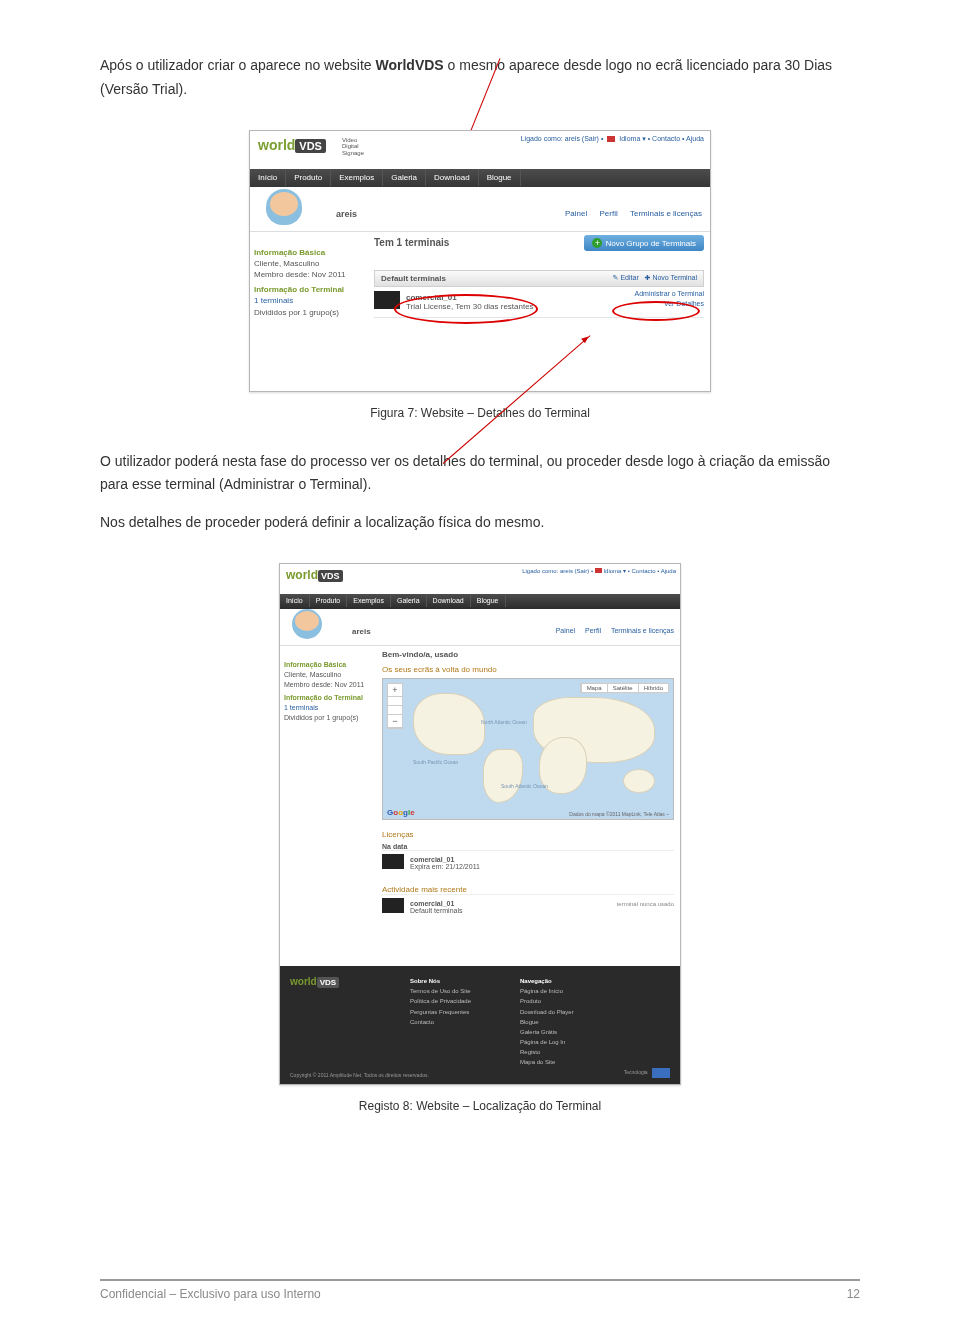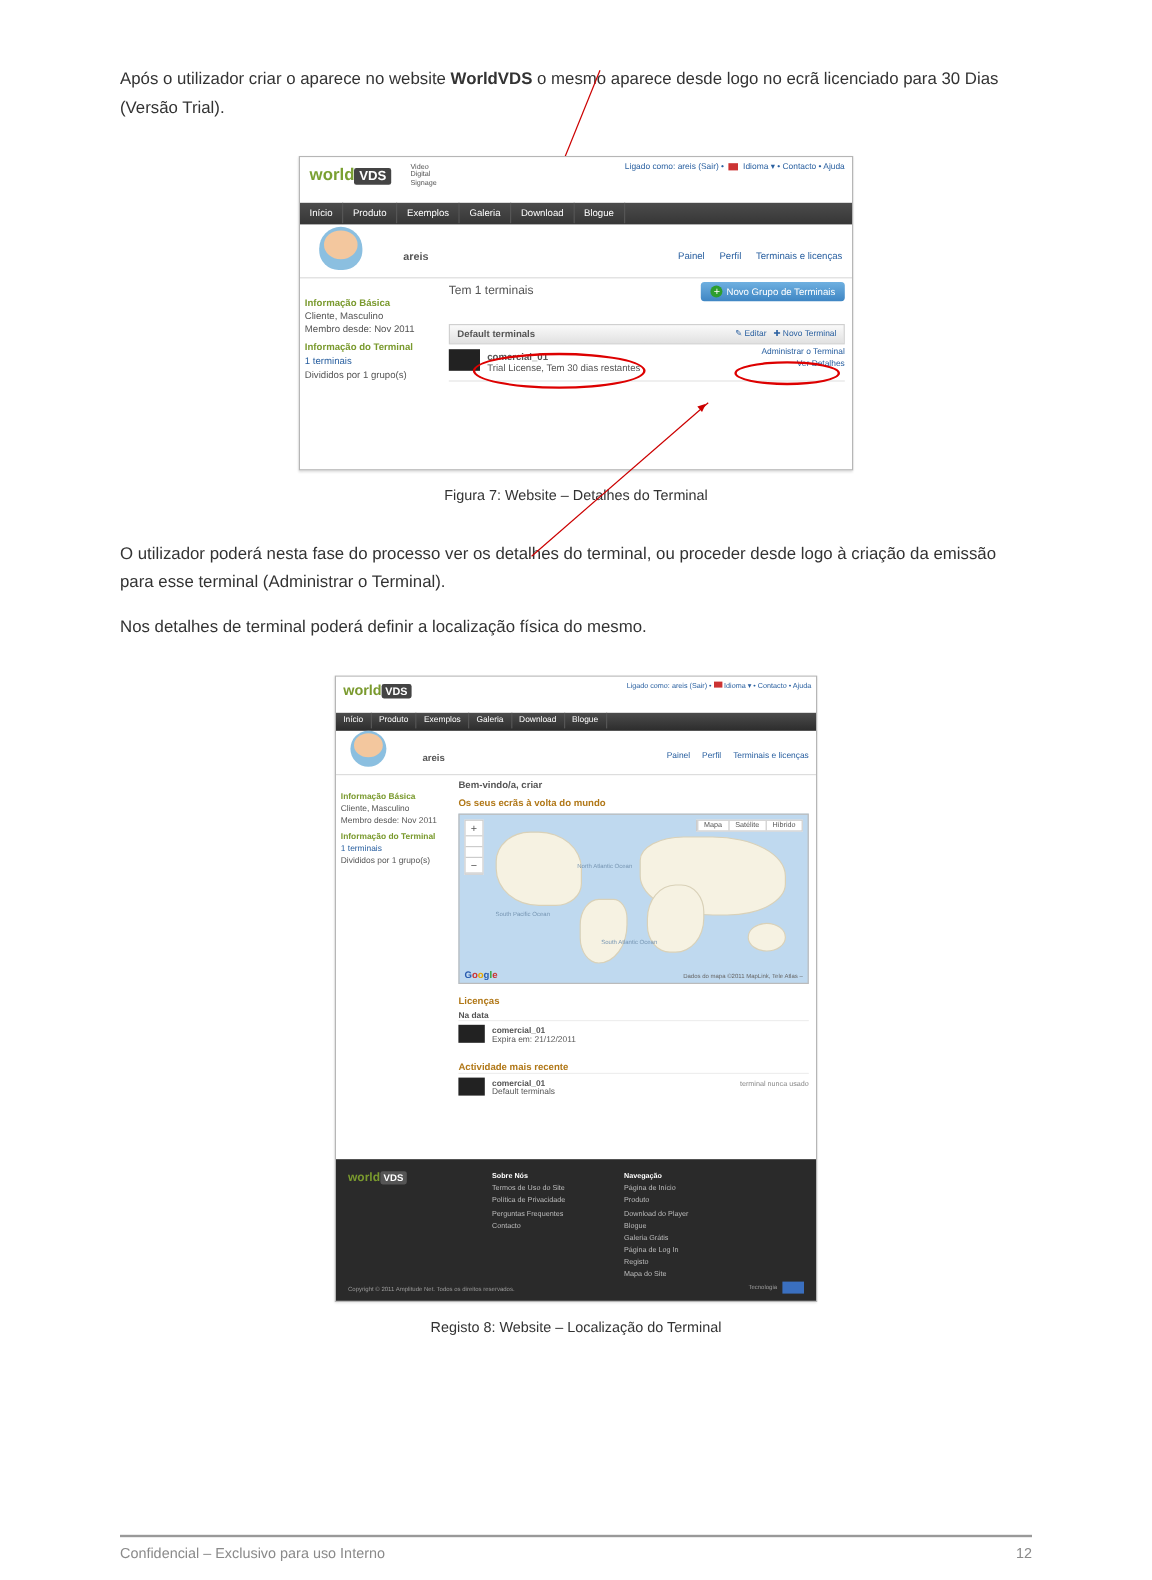--- a/index.html
+++ b/index.html
@@ -21,21 +21,21 @@
   .ss1 .userrow{position:absolute;left:0;right:0;top:56px;height:44px;background:#fff;border-bottom:1px solid #ddd}
   .ss1 .avatar{position:absolute;left:16px;top:2px;width:36px;height:36px;background:#8bbfe0;border-radius:50% 50% 45% 45%}
   .ss1 .avatar::after{content:"";position:absolute;left:4px;top:3px;width:28px;height:24px;background:#f3c79e;border-radius:50%}
   .ss1 .uname{position:absolute;left:86px;top:22px;font-size:9px;color:#555;font-weight:bold}
   .ss1 .tabs{position:absolute;right:8px;top:22px;font-size:8px;color:#2a60a0}
   .ss1 .tabs span{margin-left:10px}
   .ss1 .side{position:absolute;left:4px;top:112px;width:114px;font-size:8px;color:#555;line-height:1.4}
   .ss1 .side .h{color:#7a9a2e;font-weight:bold;margin-top:4px}
   .ss1 .side .lk{color:#2a60a0}
   .ss1 .main{position:absolute;left:124px;right:6px;top:106px;font-size:8px;color:#555}
-  .ss1 .h1{font-size:10px;font-weight:normal;margin-bottom:22px}
+  .ss1 .h1{font-size:10px;font-weight:bold;margin-bottom:22px}
   .ss1 .btn-new{position:absolute;right:0;top:-2px;background:linear-gradient(#6fb0e0,#3f86c4);color:#fff;padding:3px 8px;border-radius:3px;font-size:8px}
   .ss1 .plus{display:inline-block;width:10px;height:10px;background:#2e9e2e;border-radius:50%;color:#fff;text-align:center;line-height:10px;font-size:9px;margin-right:3px}
   .ss1 .grouprow{background:linear-gradient(#fafafa,#e1e1e1);border:1px solid #d0d0d0;padding:3px 6px;margin-top:10px}
   .ss1 .grouprow .r{float:right;color:#2a60a0;font-size:7px}
   .ss1 .termrow{position:relative;padding:6px 0 6px 32px;border-bottom:1px solid #e5e5e5}
   .ss1 .thumb{position:absolute;left:0;top:4px;width:26px;height:18px;background:#222}
   .ss1 .termrow .r{position:absolute;right:0;top:2px;text-align:right;color:#2a60a0;font-size:7px;line-height:1.5}
   .ellipse{position:absolute;border:2px solid #d00;border-radius:50%;background:transparent}
   .ss1 .e1{left:144px;top:163px;width:140px;height:26px}
   .ss1 .e2{right:10px;top:170px;width:84px;height:16px}
@@ -54,21 +54,21 @@
   .ss2 .avatar{position:absolute;left:12px;top:0;width:30px;height:30px;background:#8bbfe0;border-radius:50%}
   .ss2 .avatar::after{content:"";position:absolute;left:3px;top:2px;width:24px;height:20px;background:#f3c79e;border-radius:50%}
   .ss2 .uname{position:absolute;left:72px;top:18px;font-size:8px;font-weight:bold}
   .ss2 .tabs{position:absolute;right:6px;top:18px;font-size:7px;color:#2a60a0}
   .ss2 .tabs span{margin-left:8px}
   .ss2 .side{position:absolute;left:4px;top:92px;width:92px;font-size:7px;line-height:1.4}
   .ss2 .side .h{color:#7a9a2e;font-weight:bold;margin-top:4px}
   .ss2 .side .lk{color:#2a60a0}
   .ss2 .main{position:absolute;left:102px;right:6px;top:86px}
   .ss2 .wel{font-size:8px;font-weight:bold}
-  .ss2 .bar{color:#b17818;font-weight:bold;font-size:8px;margin-top:6px}
+  .ss2 .bar{color:#b17818;font-weight:normal;font-size:8px;margin-top:6px}
   .ss2 .map{position:relative;height:140px;margin-top:4px;background:#bfd9ef;border:1px solid #bbb;overflow:hidden}
   .ss2 .map .land{position:absolute;background:#f6f2e2;border:1px solid #d9d1b8}
   .ss2 .maptabs{position:absolute;right:4px;top:4px;background:#fff;border:1px solid #ccc;font-size:6px}
   .ss2 .maptabs span{display:inline-block;padding:1px 5px;border-left:1px solid #ccc}
   .ss2 .zoom{position:absolute;left:4px;top:4px;background:#fff;border:1px solid #ccc;width:14px}
   .ss2 .zoom div{height:12px;text-align:center;border-bottom:1px solid #ccc;font-size:9px;line-height:12px}
   .ss2 .glogo{position:absolute;left:4px;bottom:2px;font-size:8px;font-weight:bold}
   .ss2 .glogo .b{color:#2a5db0}.ss2 .glogo .r{color:#c33}.ss2 .glogo .y{color:#e6a800}.ss2 .glogo .g{color:#2e9e2e}
   .ss2 .mapfoot{position:absolute;right:4px;bottom:2px;font-size:5px;color:#666}
   .ss2 .sect{margin-top:10px}
@@ -152,21 +152,21 @@
     </div>
     <div class="ellipse e1"></div>
     <div class="ellipse e2"></div>
   </div>
 
   <p class="caption">Figura 7: Website – Detalhes do Terminal</p>
 
   <div class="arrow" style="left:443px;top:463px;width:195px;transform:rotate(-41deg)"></div>
 
   <p class="body-text">O utilizador poderá nesta fase do processo ver os detalhes do terminal, ou proceder desde logo à criação da emissão para esse terminal (Administrar o Terminal).</p>
-  <p class="body-text">Nos detalhes de terminal poderá definir a localização física do mesmo.</p>
+  <p class="body-text">Nos detalhes de proceder poderá definir a localização física do mesmo.</p>
 
   <div class="screenshot ss2">
     <div class="topbar">
       <div class="logo"><span class="w">world</span><span class="vds">VDS</span></div>
       <div class="toplinks">
         <span>Ligado como:</span>
         <span>areis</span>
         <span>(Sair)</span> • <span class="flag" style="display:inline-block;width:7px;height:5px;background:#c33"></span>
         <span>Idioma</span> ▾ •
         <span>Contacto</span> •
@@ -187,21 +187,21 @@
     </div>
     <div class="side">
       <div class="h">Informação Básica</div>
       <div>Cliente, Masculino</div>
       <div>Membro desde: Nov 2011</div>
       <div class="h">Informação do Terminal</div>
       <div class="lk">1 terminais</div>
       <div>Divididos por 1 grupo(s)</div>
     </div>
     <div class="main">
-      <div class="wel">Bem-vindo/a, criar</div>
+      <div class="wel">Bem-vindo/a, usado</div>
       <div class="bar">Os seus ecrãs à volta do mundo</div>
       <div class="map">
         <div class="land" style="left:30px;top:14px;width:70px;height:60px;border-radius:40% 50% 30% 50%"></div>
         <div class="land" style="left:100px;top:70px;width:38px;height:52px;border-radius:40% 30% 60% 40%"></div>
         <div class="land" style="left:150px;top:18px;width:120px;height:64px;border-radius:30% 50% 40% 50%"></div>
         <div class="land" style="left:156px;top:58px;width:46px;height:55px;border-radius:50% 40% 50% 40%"></div>
         <div class="land" style="left:240px;top:90px;width:30px;height:22px;border-radius:50%"></div>
         <div class="zoom">
             <div>+</div>
             <div style="height:8px"></div>

